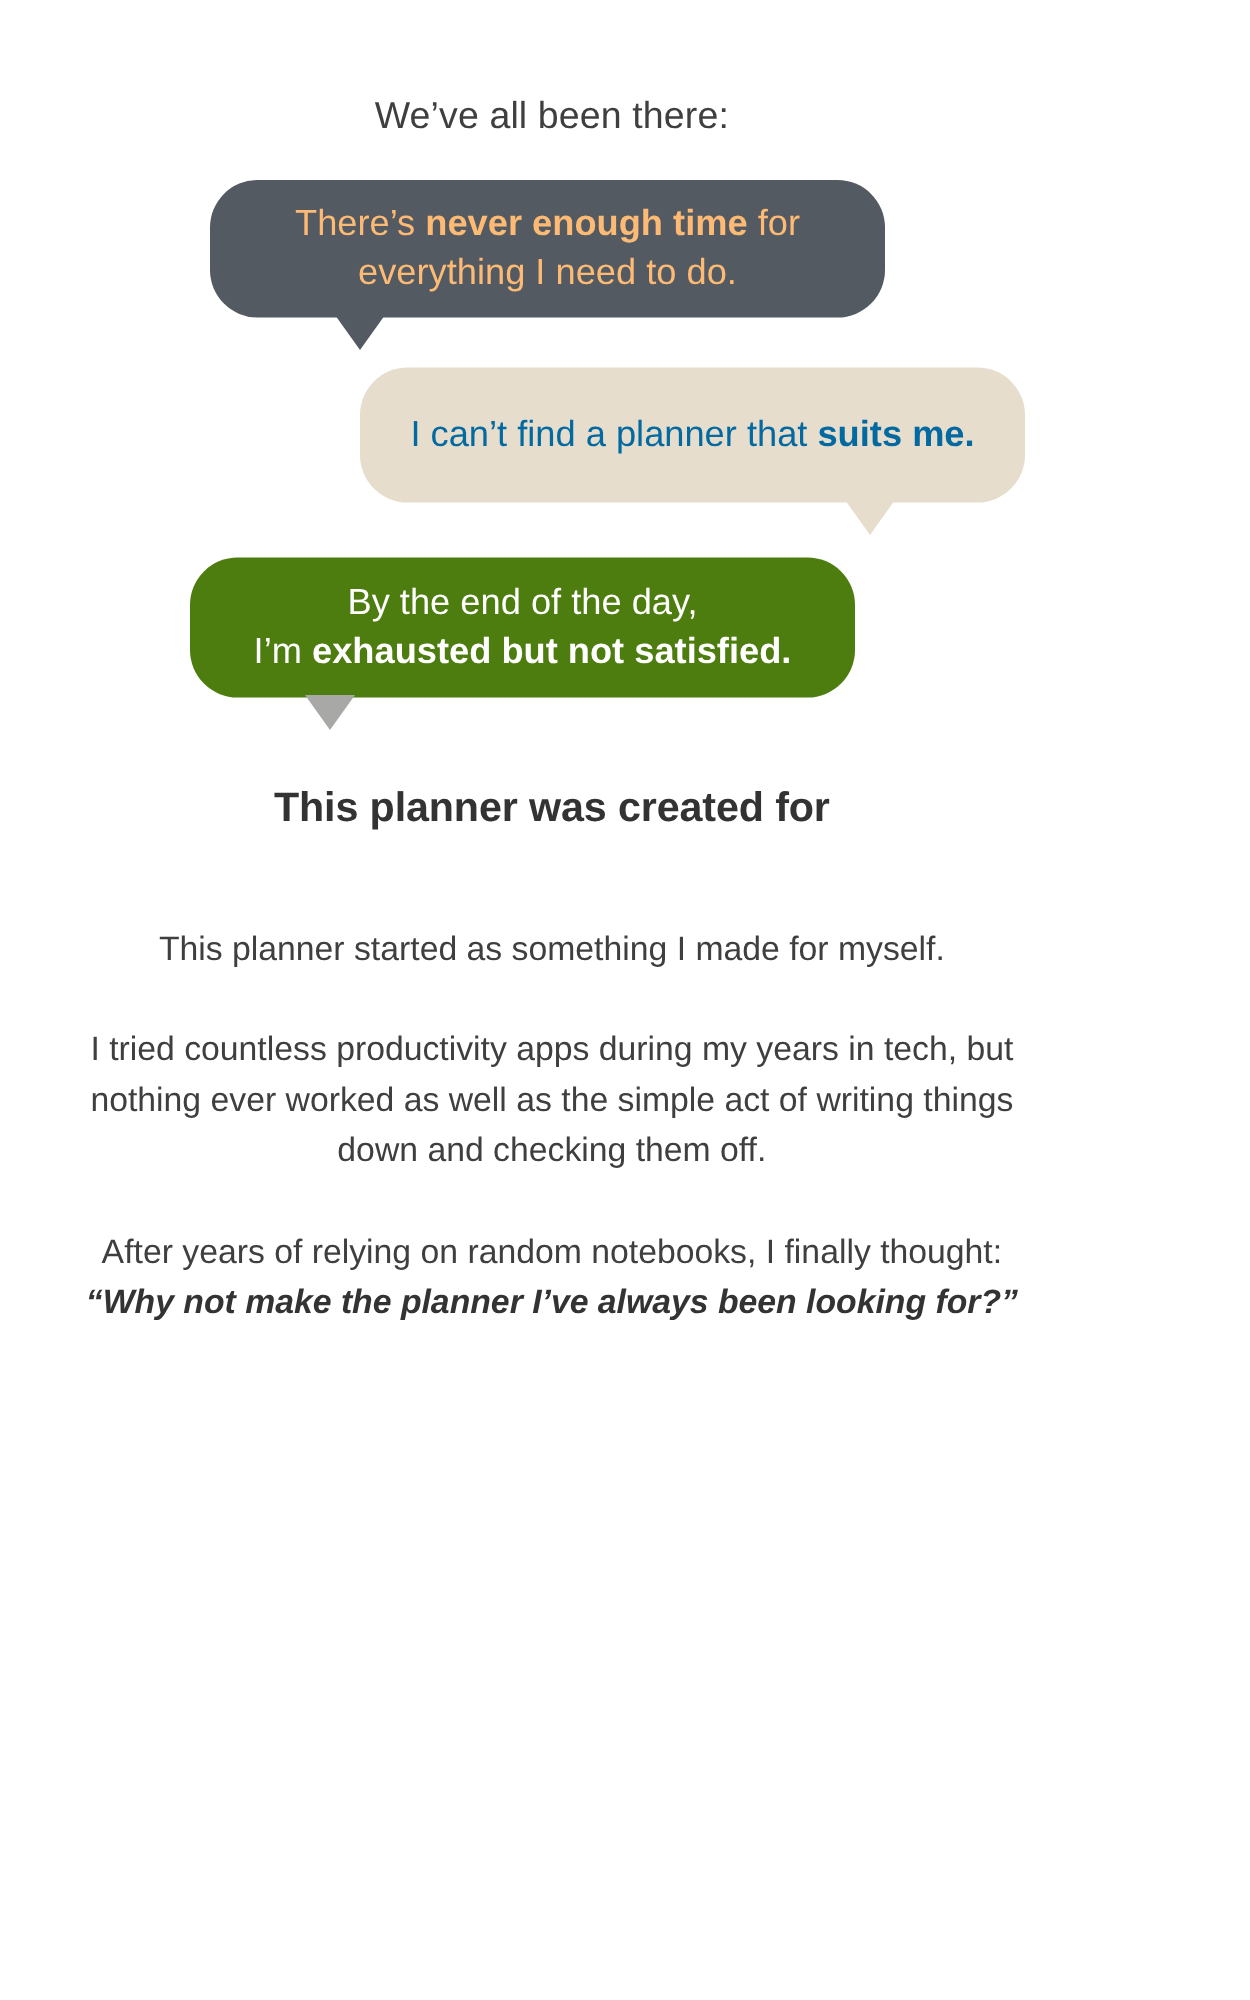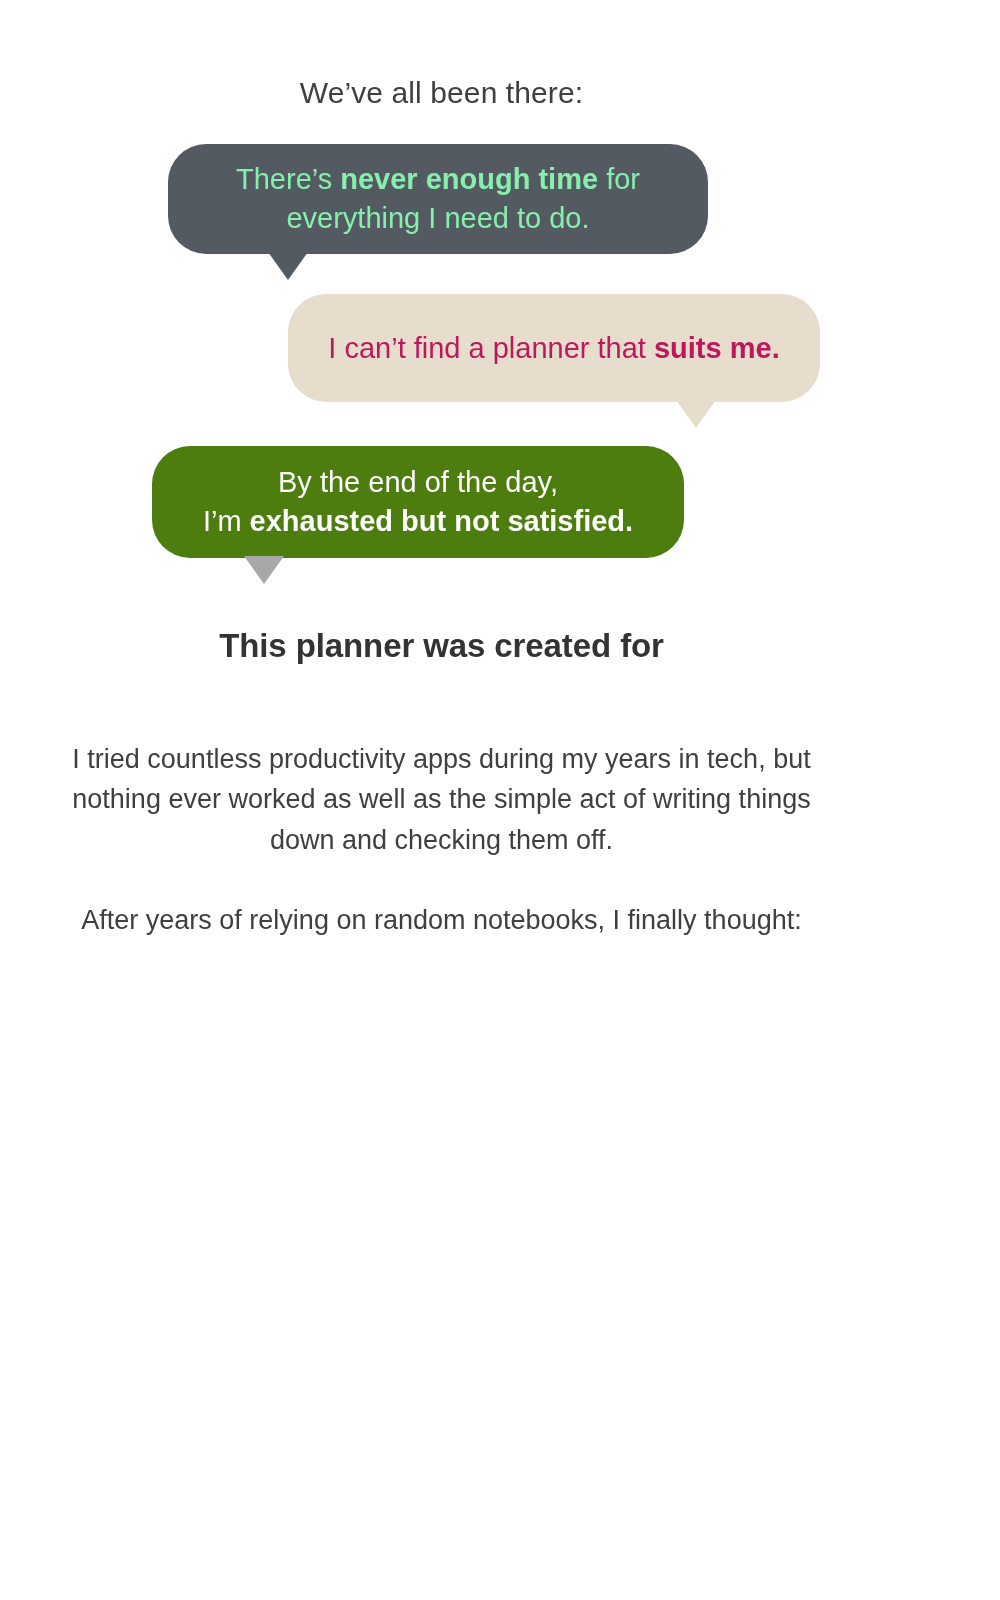--- a/index.html
+++ b/index.html
@@ -55,38 +55,38 @@
     height: 0;
     bottom: -26px;
   }
 
   
   .row1 { padding-left: 168px; }
   .b1 {
     width: 540px;
     height: 110px;
     background: #545a62;
-    color: #86efac;
+    color: #fdba74;
     font-size: 29px;
     padding: 0 32px;
   }
   .b1 .tail {
     left: 100px;
     border-left: 20px solid transparent;
     border-right: 20px solid transparent;
     border-top: 28px solid #545a62;
   }
 
   
   .row2 { padding-left: 288px; margin-top: 40px; }
   .b2 {
     width: 532px;
     height: 108px;
     background: #e6ddcd;
-    color: #be185d;
+    color: #0369a1;
     font-size: 29px;
     padding: 0 30px;
   }
   .b2 .tail {
     right: 104px;
     border-left: 20px solid transparent;
     border-right: 20px solid transparent;
     border-top: 28px solid #e6ddcd;
   }
 
@@ -179,22 +179,26 @@
     </div>
 
   </div>
 
   <div class="headline">
     <span>This planner was created for</span><br>
   </div>
 
   <div class="body-copy">
     <p>
+      <span>This planner started as something I made for myself.</span>
+    </p>
+    <p>
       <span>I tried countless productivity apps during my years in tech, but</span><br>
       <span>nothing ever worked as well as the simple act of writing things</span><br>
       <span>down and checking them off.</span>
     </p>
     <p>
       <span>After years of relying on random notebooks, I finally thought:</span><br>
+      <span class="quote">“Why not make the planner I’ve always been looking for?”</span>
     </p>
   </div>
 
 </div>
 
 </body></html>

